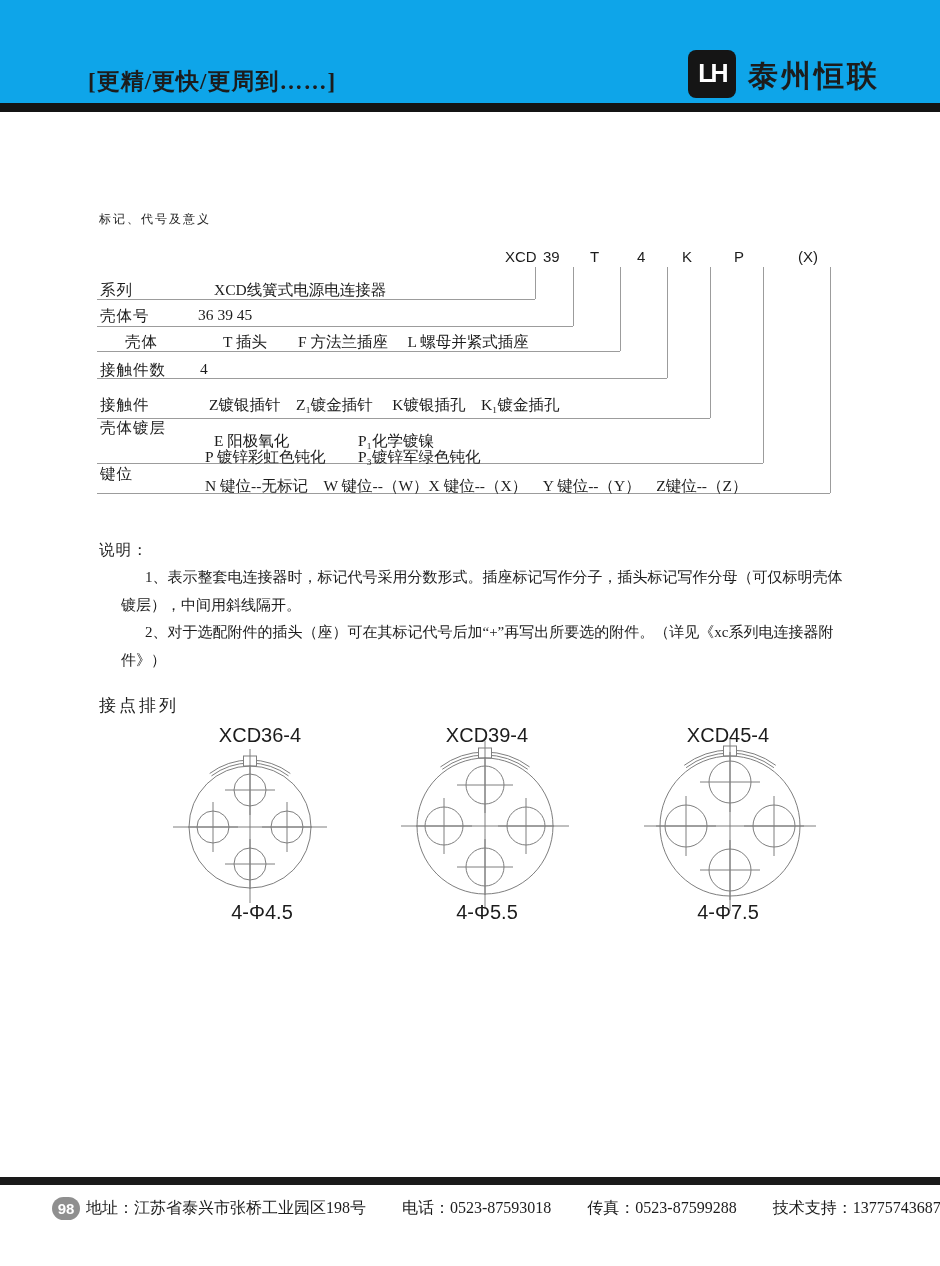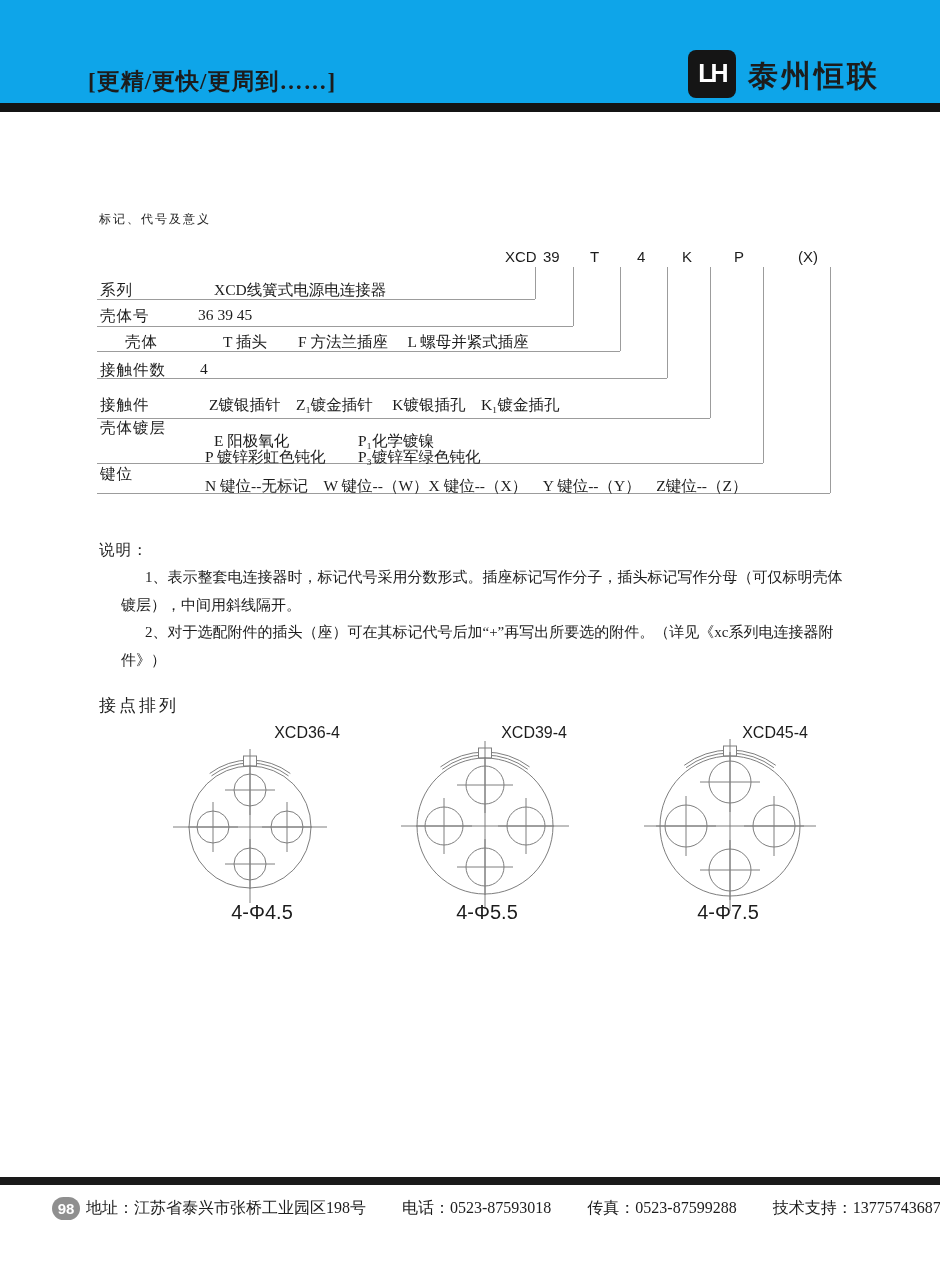--- a/index.html
+++ b/index.html
@@ -22,21 +22,21 @@
   .hline{background:#9c9c9c;height:1px;}
   .vline{background:#9c9c9c;width:1px;}
   .row-label{font-size:15.5px;letter-spacing:1px;white-space:nowrap;}
   .row-val{font-size:15.5px;white-space:nowrap;}
   
   .notes-head{left:99px;top:540px;font-size:15.5px;letter-spacing:1px;}
   .note-para{left:99px;width:728px;line-height:27.5px;font-size:15px;
              padding-left:22px;text-indent:24px;}
   
   .cl-head{left:99px;top:694px;font-size:17px;letter-spacing:3px;}
-  .conn-title{font-family:"Liberation Sans",sans-serif;font-size:16px;text-align:right;width:160px;top:724px;}
+  .conn-title{font-family:"Liberation Sans",sans-serif;font-size:20px;text-align:center;width:160px;top:724px;}
   .conn-label{font-family:"Liberation Sans",sans-serif;font-size:20px;text-align:center;width:160px;top:901px;}
   svg.connector{overflow:visible;}
   
   .footer-bar{left:0;top:1177px;width:940px;height:8px;background:#1a1a1a;}
   .badge{left:52px;top:1197px;width:28px;height:23px;border-radius:12px;background:#8f8f8f;
          color:#fff;font-family:"Liberation Sans",sans-serif;font-size:15px;font-weight:700;
          text-align:center;line-height:23px;}
   .footer-text{left:86px;top:1198px;display:flex;gap:36px;font-size:16px;white-space:nowrap;}
 </style>
 </head>

